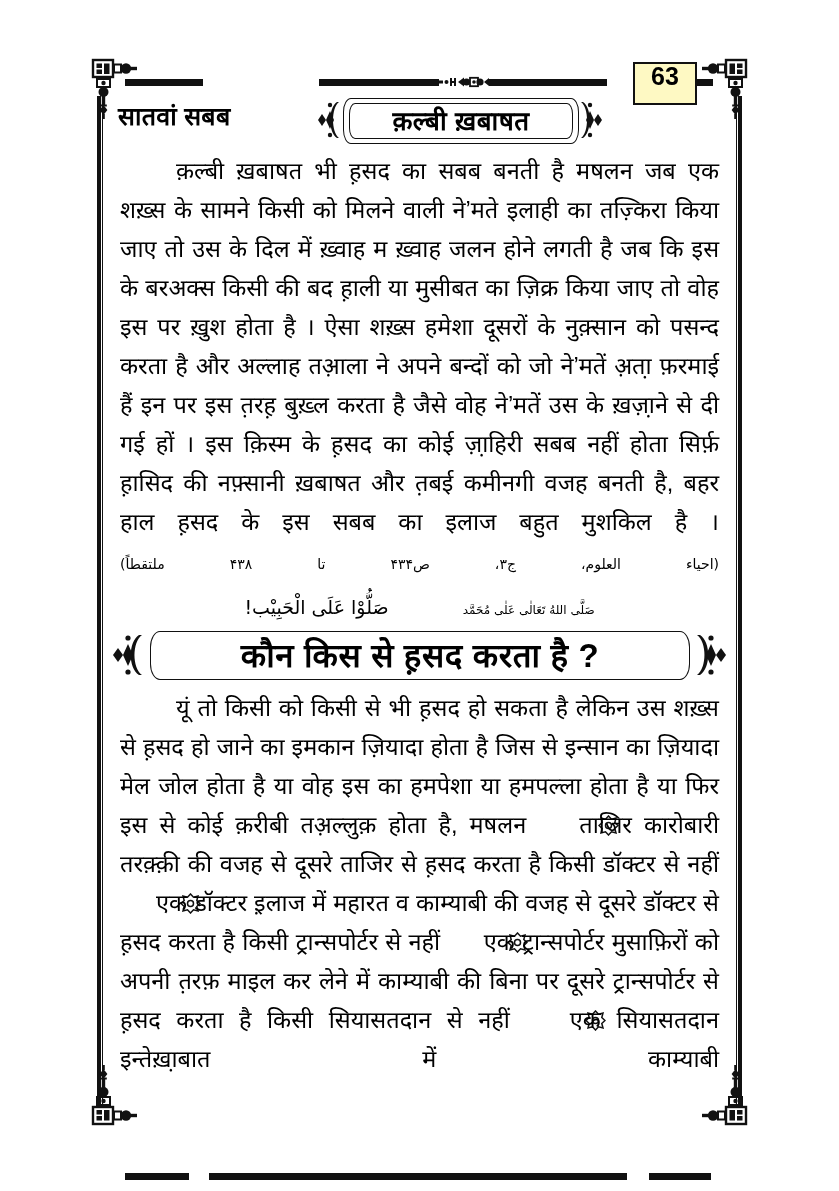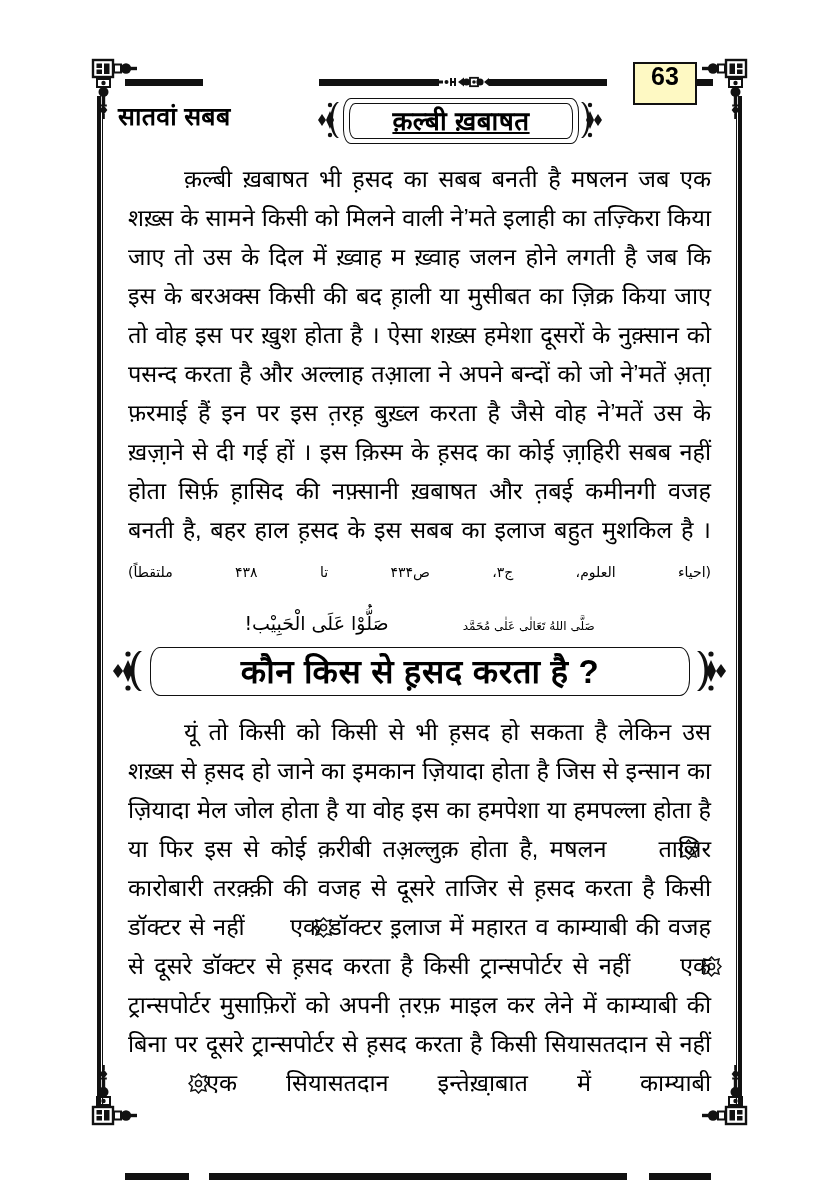--- a/index.html
+++ b/index.html
@@ -201,21 +201,20 @@
   }
   .cartouche-text {
     position: relative;
     z-index: 2;
     font-family: "Liberation Sans", "DejaVu Sans", sans-serif;
     font-size: 26px;
     font-weight: 700;
     line-height: 1;
     letter-spacing: .5px;
     white-space: nowrap;
-    text-decoration: underline;
   }
   .cart-wing {
     position: absolute;
     top: 4px;
     width: 26px;
     height: 40px;
   }
   .cart-wing.left  { left: 0; }
   .cart-wing.right { right: 0; transform: scaleX(-1); }
 
@@ -253,21 +252,21 @@
   .banner-wing.left  { left: 0; }
   .banner-wing.right { right: 0; transform: scaleX(-1); }
 
   
   .para {
     font-family: "Liberation Sans", "DejaVu Sans", sans-serif;
     font-size: 23.5px;
     line-height: 39px;
     text-align: justify;
     text-align-last: justify;
-    margin: 16px;
+    margin: 8px;
     letter-spacing: 0;
     word-spacing: .5px;
   }
   .para.indent { text-indent: 56px; }
 
   
   .flower {
     display: inline-block;
     width: 21px;
     height: 21px;

